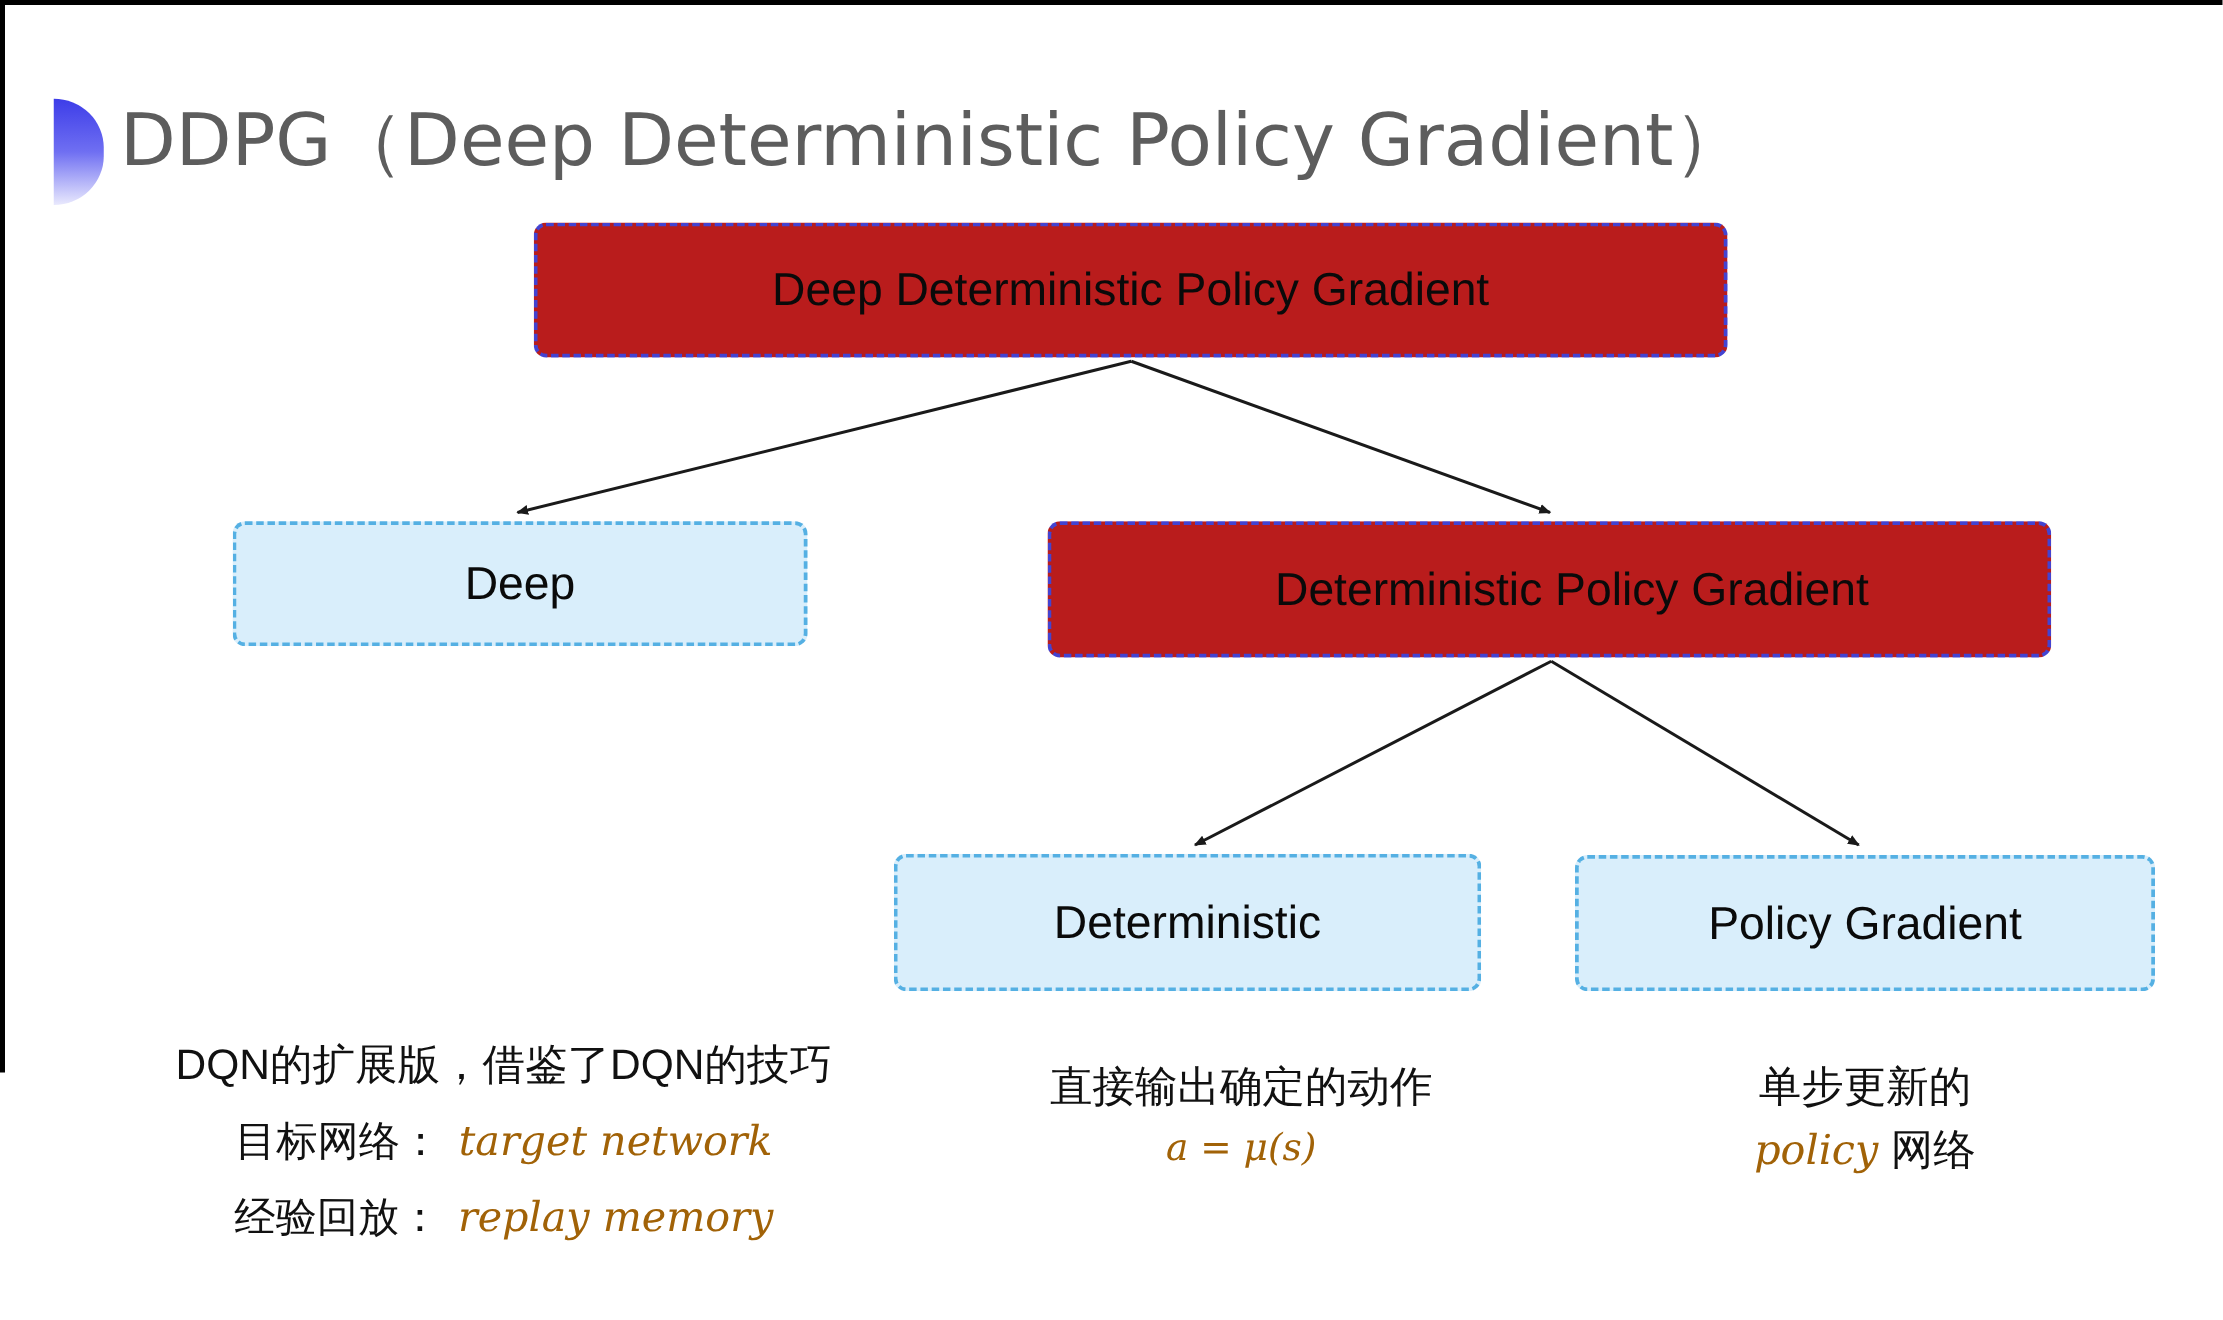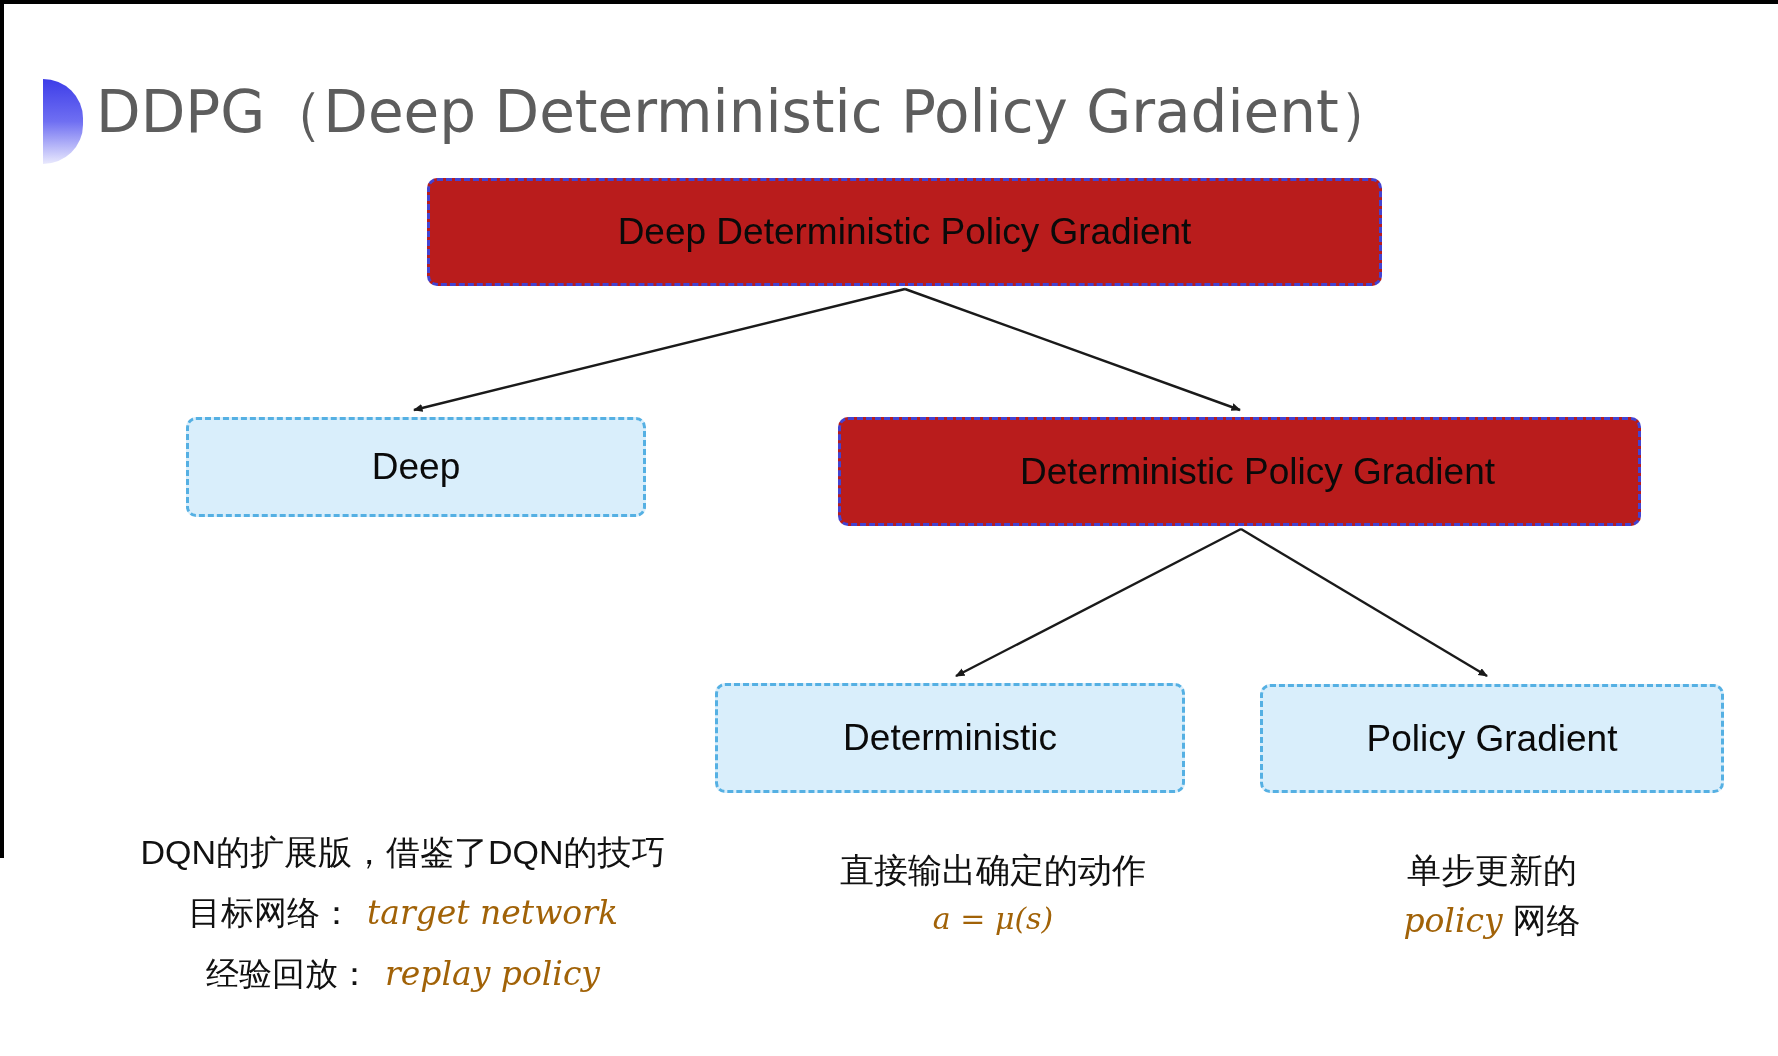--- a/index.html
+++ b/index.html
@@ -99,21 +99,21 @@
   <div id="node-pg" class="node cyan">
     <span>Policy Gradient</span>
   </div>
 
   <div id="note-deep" class="note">
     <div class="zh-line">DQN的扩展版，借鉴了DQN的技巧</div>
     <div class="pair-line">
       <span>目标网络：</span><span class="math-it">target network</span>
     </div>
     <div class="pair-line">
-      <span>经验回放：</span><span class="math-it">replay policy</span>
+      <span>经验回放：</span><span class="math-it">replay memory</span>
     </div>
   </div>
 
   <div id="note-det" class="note">
     <div class="zh-line">直接输出确定的动作</div>
     <div class="formula math-it">a = μ(s)</div>
   </div>
 
   <div id="note-pg" class="note">
     <div class="zh-line">单步更新的</div>

